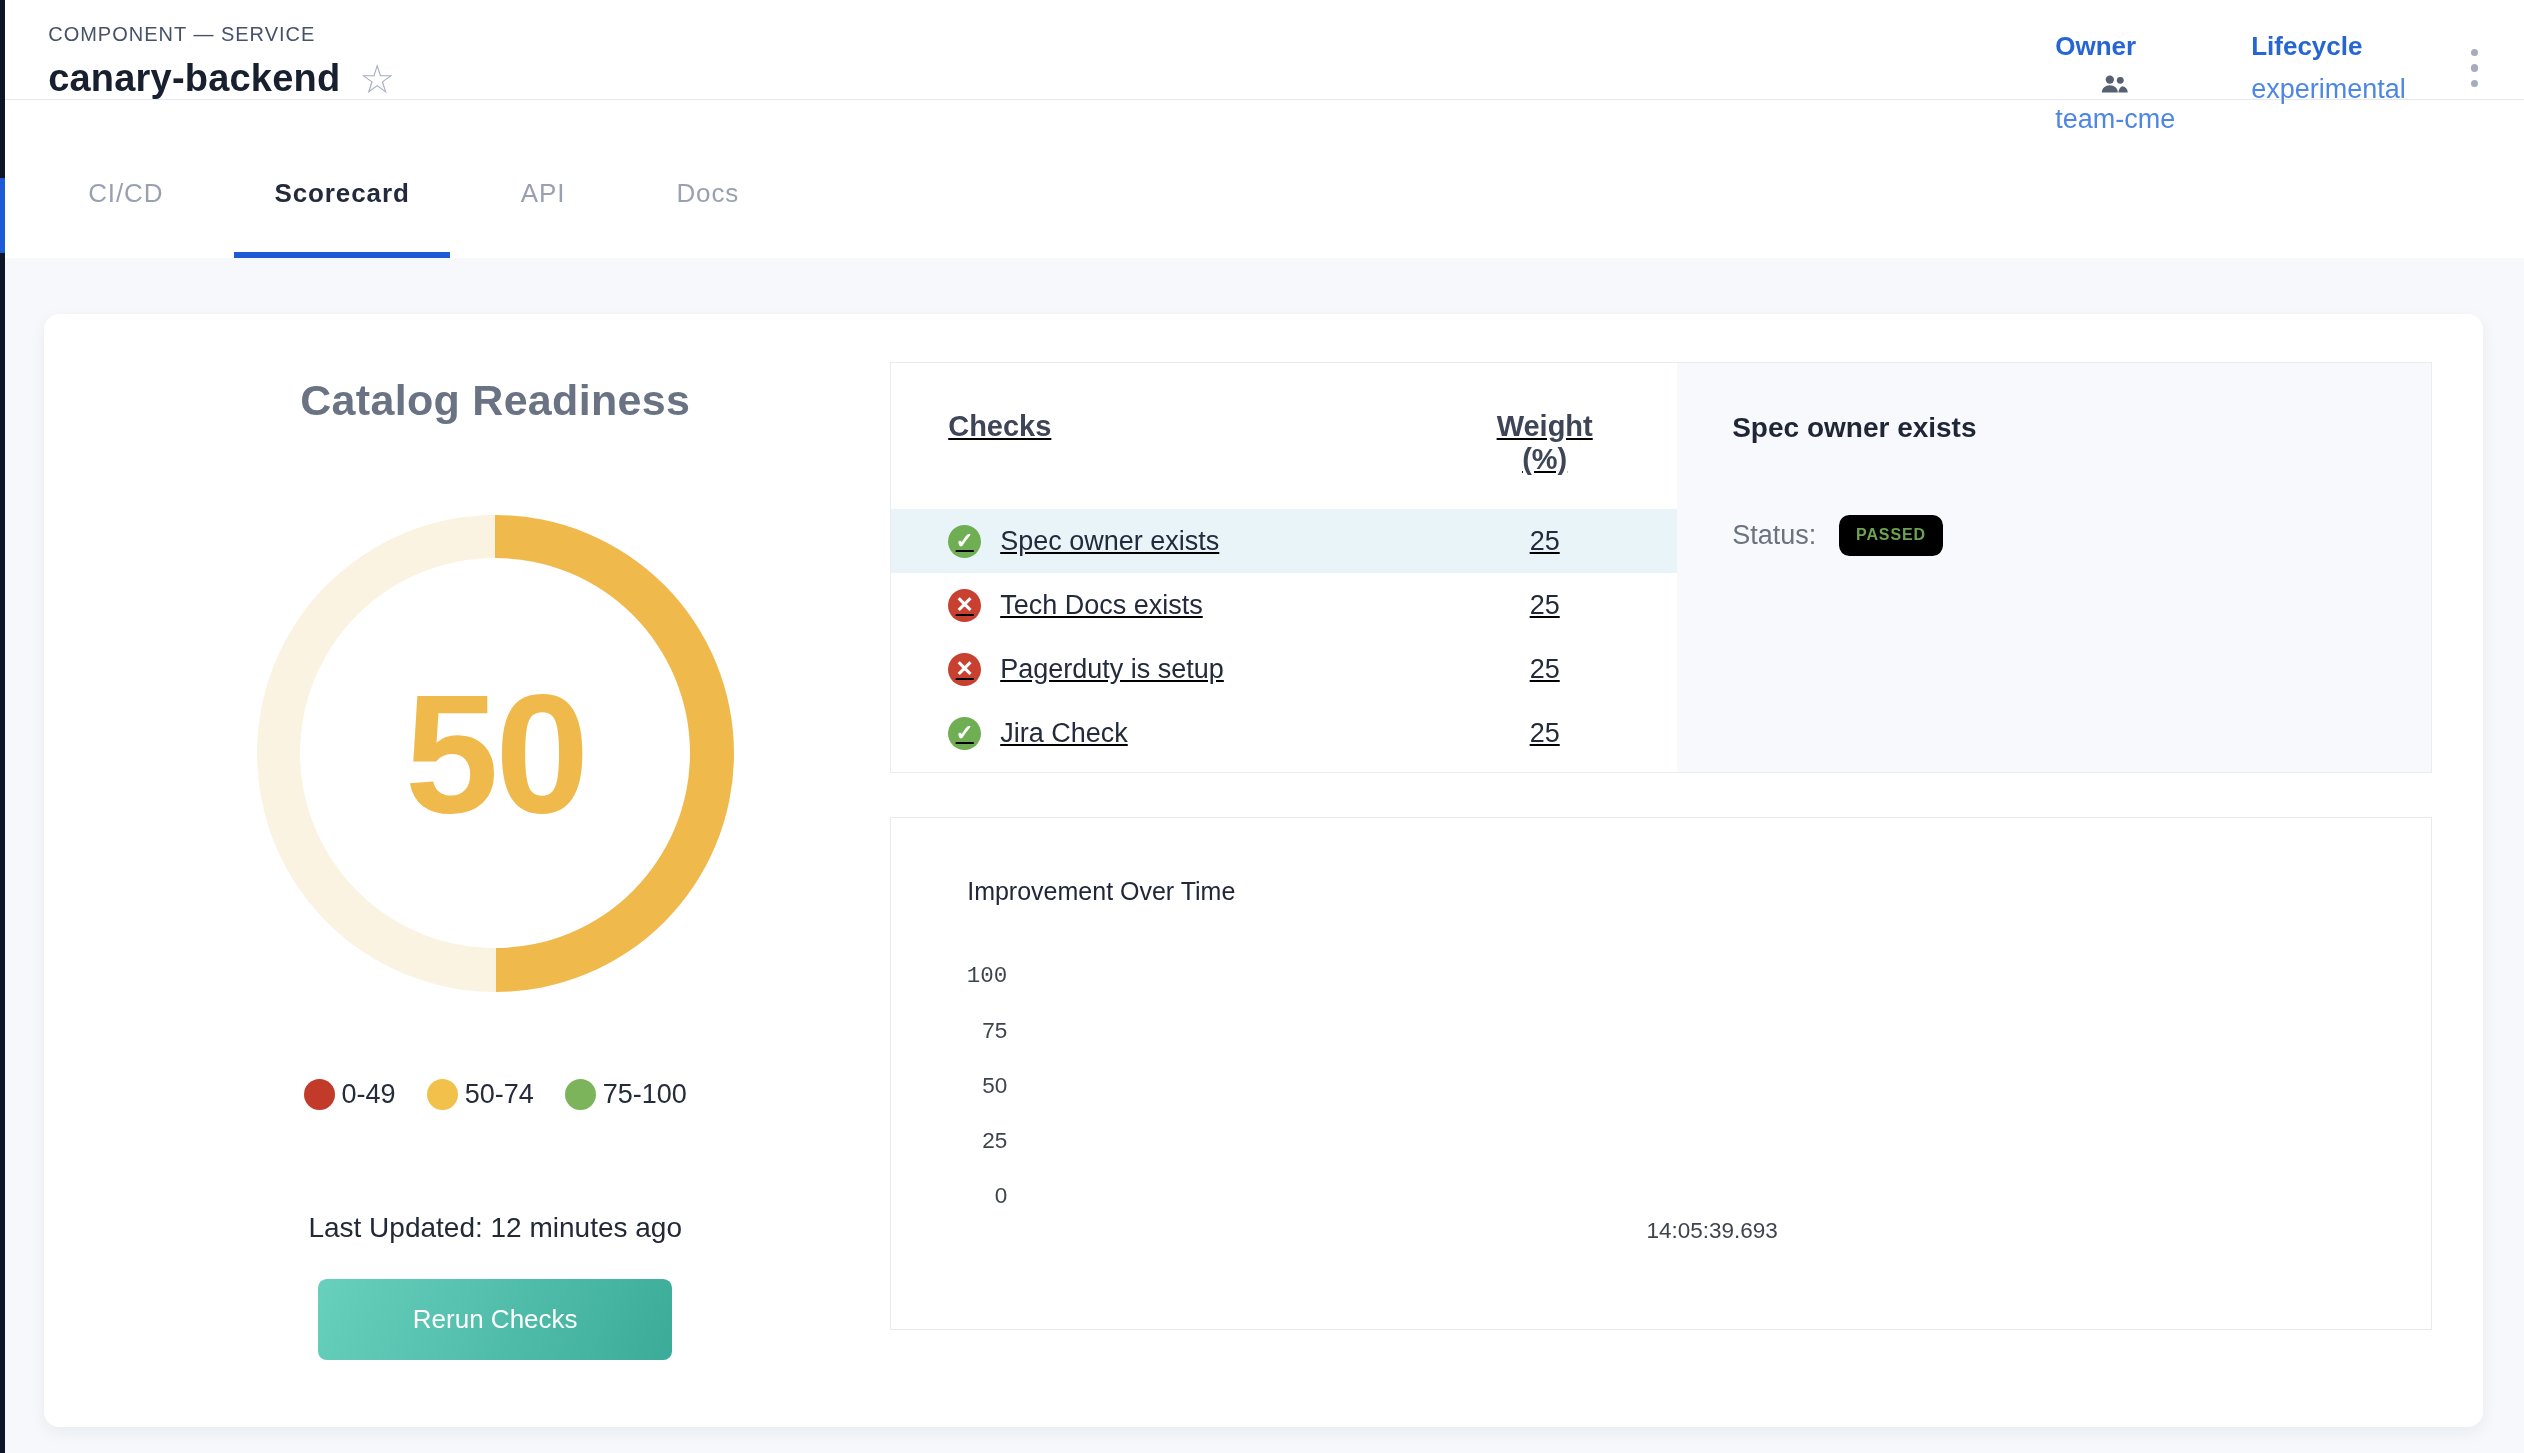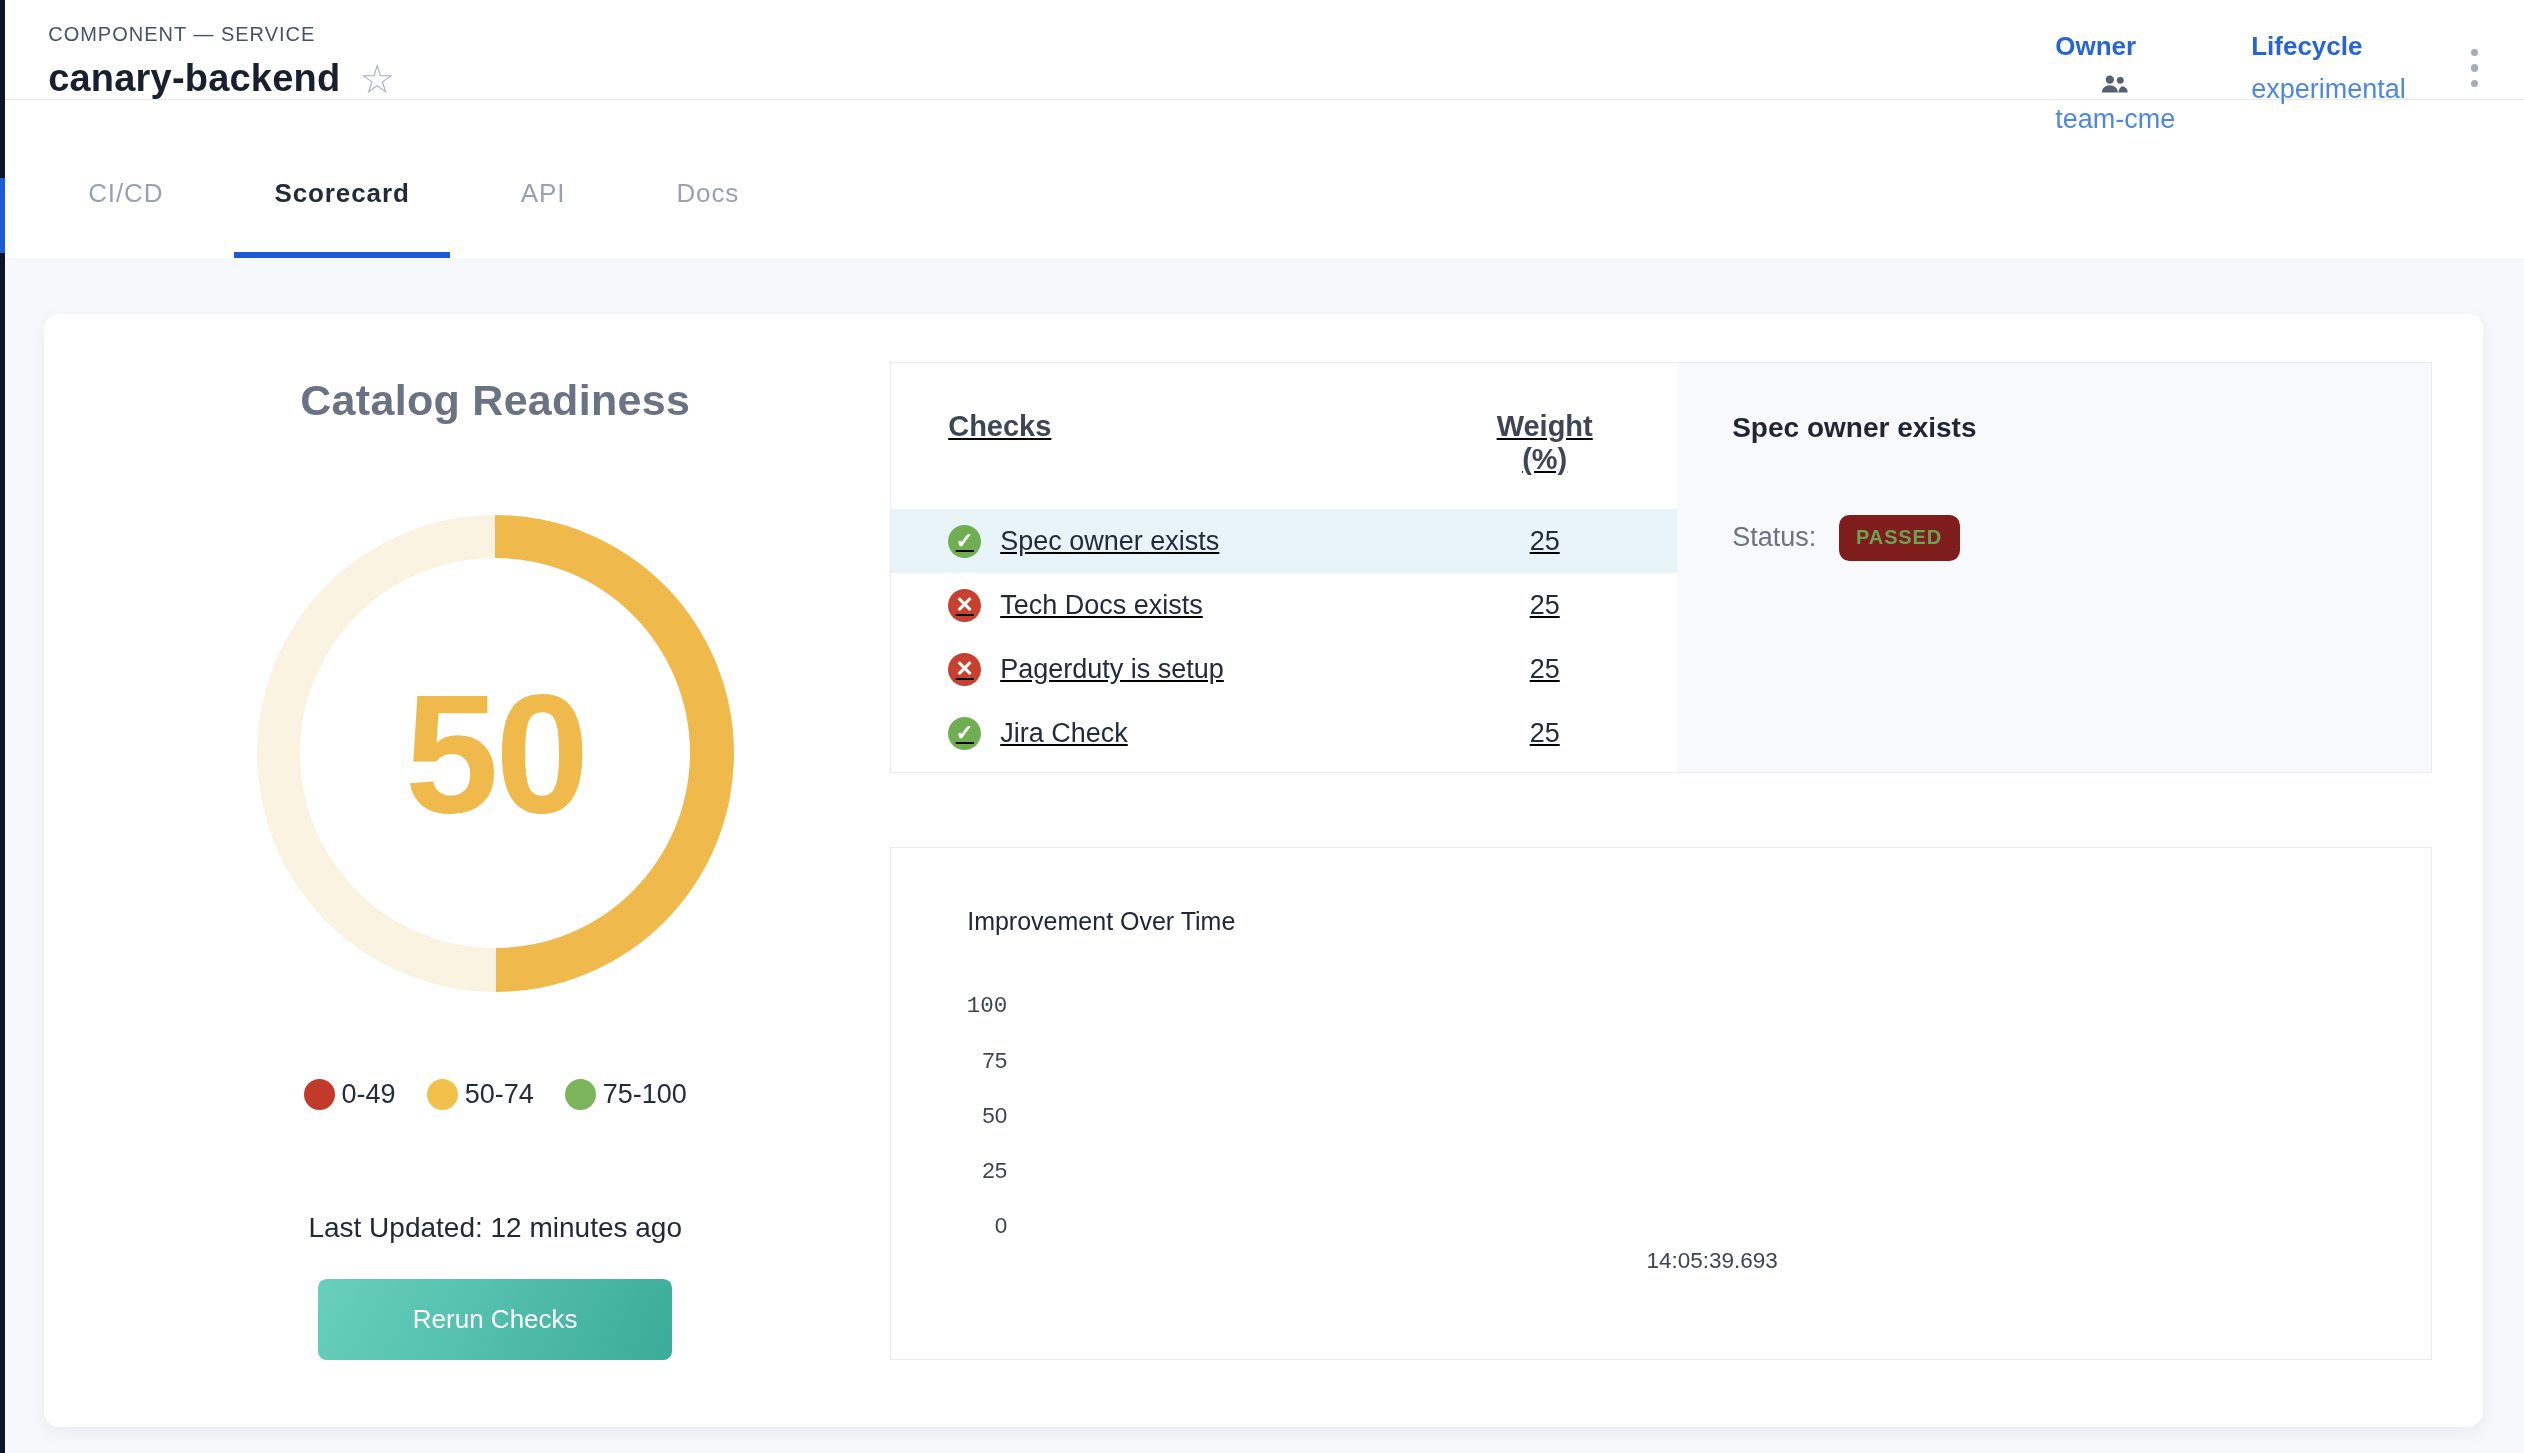--- a/index.html
+++ b/index.html
@@ -69,25 +69,25 @@
                  display:flex; align-items:center; justify-content:center; flex:0 0 auto; }
   .status-icon.pass { background:#6FAE53; }
   .status-icon.fail { background:#C8402F; }
   .row-label { flex:1; margin-left:19px; font-size:27px; color:#232A3B; }
   .row-weight { width:147px; margin-right:59px; text-align:center; font-size:27px; color:#232A3B; }
 
   .detail-panel { flex:1; background:#F7F9FC; padding:49px 0 0 55px; }
   .detail-title { font-size:28px; font-weight:700; color:#1F2636; }
   .status-row { margin-top:71px; display:flex; align-items:center; gap:22.5px; }
   .status-label { font-size:27px; color:#6B7280; }
-  .status-badge { background:#7f1d1d; color:#6CA352; font-size:20px; font-weight:700; letter-spacing:0.9px;
+  .status-badge { background:#000000; color:#6CA352; font-size:16px; font-weight:700; letter-spacing:0.9px;
                   padding:11.3px 17.3px; border-radius:10.4px; }
 
   
-  .chart-panel { position:absolute; left:846px; top:533px; width:1542px; height:513px; background:#fff; border:1.7px solid #E8EAED; }
+  .chart-panel { position:absolute; left:846px; top:503px; width:1542px; height:513px; background:#fff; border:1.7px solid #E8EAED; }
   .chart-title { position:absolute; left:76px; top:59px; font-size:25px; font-weight:500; color:#20273A; }
   .ytick { position:absolute; left:26px; width:90px; text-align:right; font-size:22.5px; color:#3E444E; line-height:26px; }
   .xtick { position:absolute; left:691px; top:400px; width:260px; text-align:center; font-size:22.5px; color:#3E444E; }
 </style>
 </head>
 <body>
 
 <div class="app">
 
   <div class="side-stripe">

